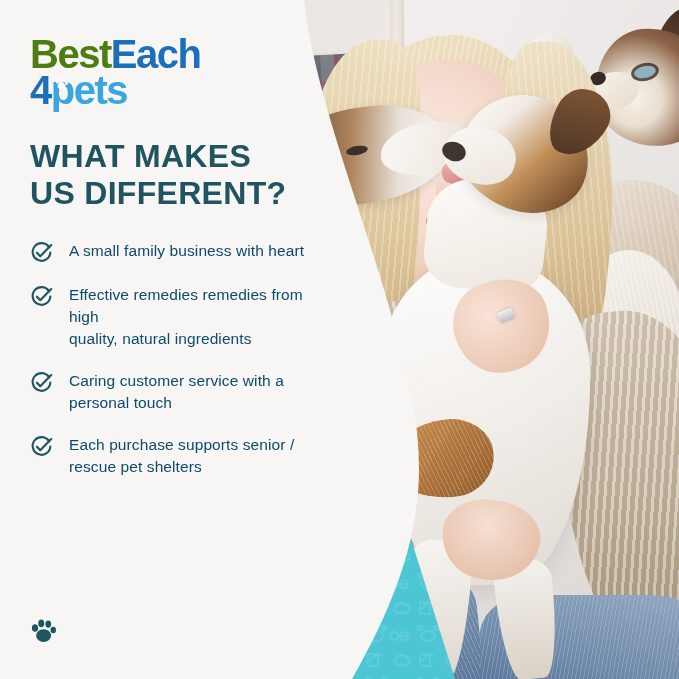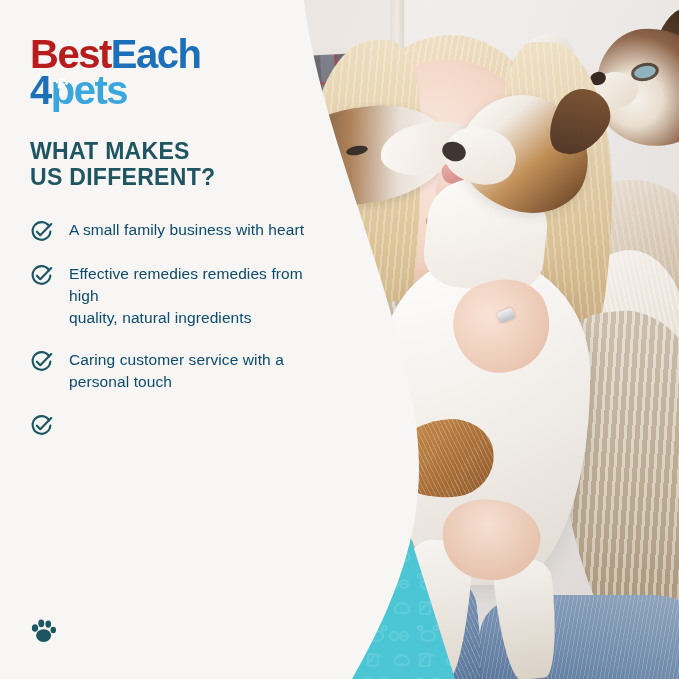--- a/index.html
+++ b/index.html
@@ -341,32 +341,32 @@
     z-index:6;
   }
   
   #logo { position:relative; width:180px; height:78px; margin-bottom:26px; }
   .logoline1, .logoline2 {
     font-weight:700; letter-spacing:-1.5px; line-height:1;
     font-family:"Liberation Sans", sans-serif;
   }
   .logoline1 { font-size:40px; }
   .logoline2 { font-size:40px; margin-top:-4px; position:relative;}
-  .lg-best { color:#b91c1c; }
+  .lg-best { color:#4d7c0f; }
   .lg-life { color:#1c70b9; }
   .lg-4    { color:#1c70b9; }
   .lg-pets { color:#3aa6dd; position:relative; }
   .logopaw {
     position:absolute; left:24px; top:6px; width:15px; height:15px;
     z-index:3;
   }
 
   h1#heading {
     color:#205460;
-    font-size:23px; line-height:1.15;
+    font-size:32px; line-height:1.15;
     font-weight:700; letter-spacing:.3px;
     text-transform:uppercase;
     margin-bottom:28px;
     white-space:pre-line;
     font-family:"Liberation Sans", sans-serif;
   }
 
   ul#bullets { list-style:none; }
   li.bullet {
     display:flex; align-items:flex-start; gap:16px;
@@ -533,20 +533,22 @@
         </svg>
         <span class="btext">Caring customer service with a
 personal touch</span>
       </li>
 
       <li class="bullet">
         <svg class="bicon" viewBox="0 0 26 26">
           <path d="M21.6 7.2 A10 10 0 1 0 23 13" fill="none" stroke="#1d5662" stroke-width="2.4" stroke-linecap="round"></path>
           <path d="M7.8 13.2 L11.6 17.2 L24 4.6" fill="none" stroke="#1d5662" stroke-width="2.4" stroke-linecap="round" stroke-linejoin="round"></path>
         </svg>
+        <span class="btext">Each purchase supports senior /
+rescue pet shelters</span>
       </li>
 
     </ul>
 
     <svg id="footpaw" viewBox="0 0 24 24">
       <g fill="#1d5662">
         <ellipse cx="12.5" cy="16.4" rx="6" ry="5.1"></ellipse>
         <ellipse cx="5.6" cy="10.4" rx="2.5" ry="3"></ellipse>
         <ellipse cx="10.6" cy="6.6" rx="2.4" ry="3.1"></ellipse>
         <ellipse cx="16.2" cy="7.2" rx="2.3" ry="2.9"></ellipse>

